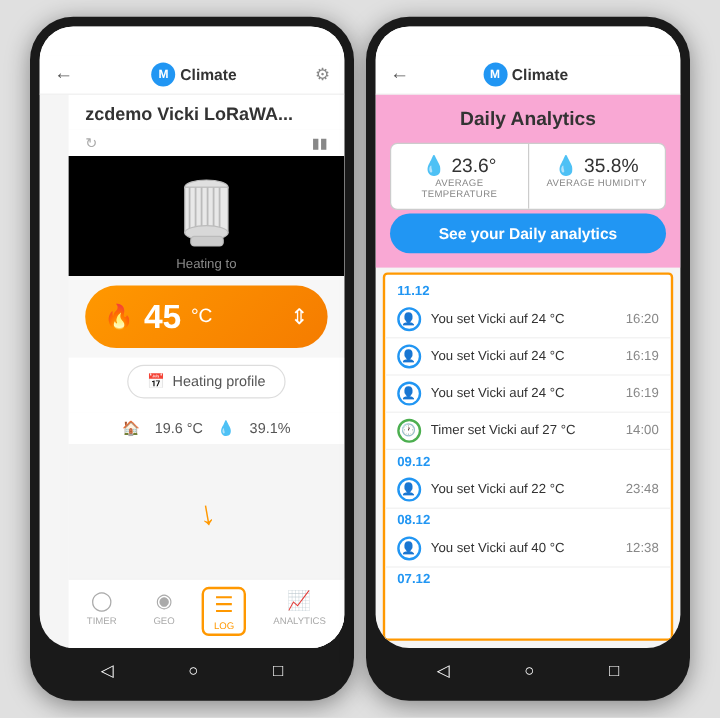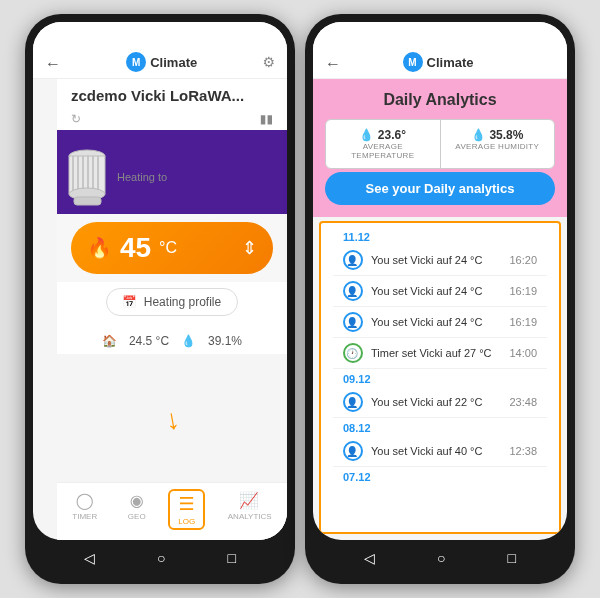--- a/index.html
+++ b/index.html
@@ -99,24 +99,24 @@
     .device-status-row {
       display: flex;
       align-items: center;
       justify-content: space-between;
       padding: 4px 14px;
       background: white;
     }
 
     .radiator-container {
       display: flex;
-      flex-direction: row;
+      flex-direction: column;
       align-items: center;
       padding: 10px 0 4px;
-      background: #4c1d95;
+      background: #000000;
     }
 
     .radiator-icon {
       width: 60px;
       height: 70px;
       display: flex;
       align-items: center;
       justify-content: center;
     }
 
@@ -274,22 +274,22 @@
       flex: 1;
       padding: 8px 10px;
       text-align: center;
     }
 
     .stat-item:first-child {
       border-right: 1px solid #ccc;
     }
 
     .stat-value {
-      font-size: 12px;
-      font-weight: bold;
+      font-size: 16px;
+      font-weight: normal;
       color: #333;
     }
 
     .stat-label {
       font-size: 8px;
       color: #888;
       text-transform: uppercase;
       letter-spacing: 0.3px;
     }
 
@@ -307,21 +307,21 @@
     }
 
     
     .log-list {
       flex: 1;
       overflow-y: auto;
       border: 2px solid #ff9800;
       margin: 4px 6px 6px;
       border-radius: 4px;
       background: white;
-      padding: 4px 12px;
+      padding: 4px 0;
     }
 
     .log-date-header {
       font-size: 11px;
       font-weight: bold;
       color: #2196F3;
       padding: 4px 10px 2px;
     }
 
     .log-entry {
@@ -455,21 +455,21 @@
 
       <div style="display:flex; justify-content:center; background:white; padding-bottom:6px;">
         <div class="profile-btn">
           <span>📅</span>
           <span>Heating profile</span>
         </div>
       </div>
 
       <div class="home-stats" style="background:white; padding:6px;">
         <span>🏠</span>
-        <span>24.5 °C</span>
+        <span>19.6 °C</span>
         <span style="color:#2196F3;">💧</span>
         <span>39.1%</span>
       </div>
 
       <div style="flex:1; background:#f5f5f5; display:flex; align-items:center; justify-content:center;">
         <div class="arrow-indicator" style="font-size:28px; color:#ff9800; transform:rotate(-10deg);">↓</div>
       </div>
 
       <div class="bottom-nav">
         <div class="nav-item">

